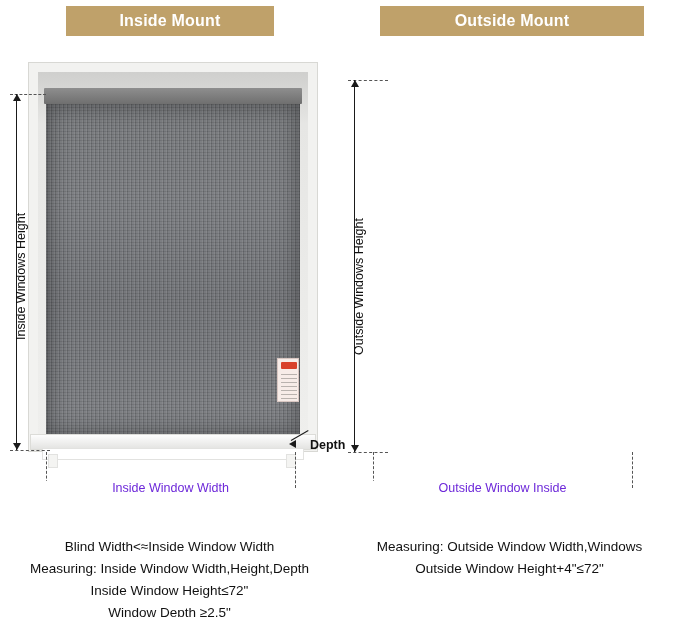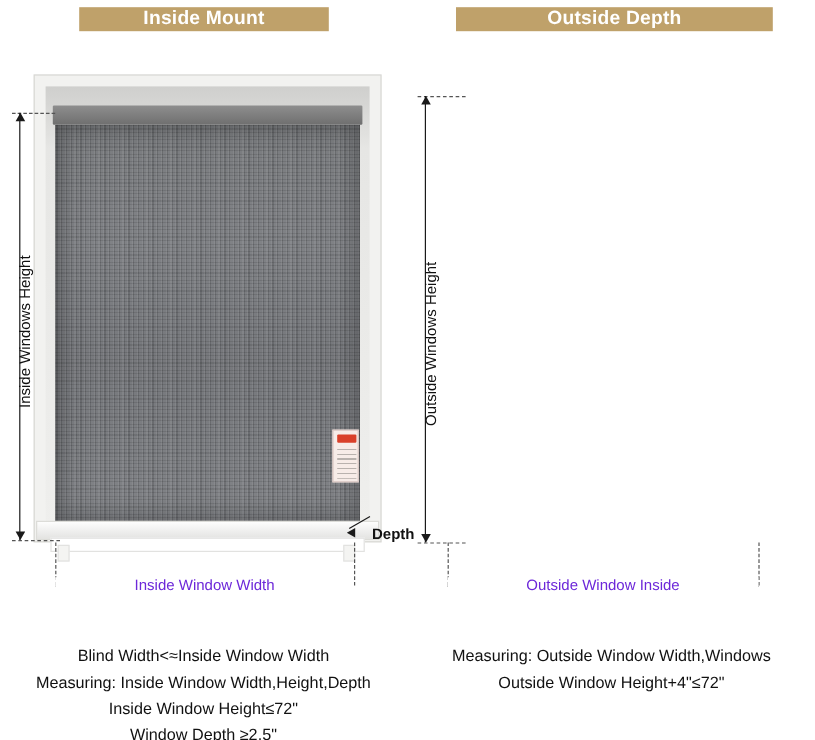--- a/index.html
+++ b/index.html
@@ -25,21 +25,21 @@
     width: 339px;
     height: 617px;
   }
   .panel-left { left: 0; }
   .panel-right { left: 340px; }
 
   
   .banner {
     position: absolute;
     top: 6px;
-    height: 20px;
+    height: 30px;
     background: #bfa16a;
     display: flex;
     align-items: center;
     justify-content: center;
   }
   .banner-left { left: 66px; width: 208px; }
   .banner-right { left: 40px; width: 264px; }
   .banner-text {
     font-size: 16px;
     font-weight: bold;
@@ -278,21 +278,21 @@
       <div>Blind Width&lt;≈Inside Window Width</div>
       <div>Measuring: Inside Window Width,Height,Depth</div>
       <div>Inside Window Height≤72"</div>
       <div>Window Depth ≥2.5"</div>
     </div>
   </div>
 
   <div class="panel panel-right">
 
     <div class="banner banner-right">
-      <span class="banner-text">Outside Depth</span>
+      <span class="banner-text">Outside Mount</span>
     </div>
 
     <div class="dashed-h" style="left:8px; top:80px; width:40px;"></div>
     <div class="dashed-h" style="left:8px; top:452px; width:40px;"></div>
     <div class="dimline vline" style="left:14px; top:80px; height:372px;"></div>
     <div class="arrow arrow-up" style="left:11px; top:80px;"></div>
     <div class="arrow arrow-down" style="left:11px; top:445px;"></div>
     <div class="vlabel" style="left:12px; top:355px;">Outside Windows Height</div>
 
     <div class="dashed-v" style="left:33px; top:452px; height:36px;"></div>

